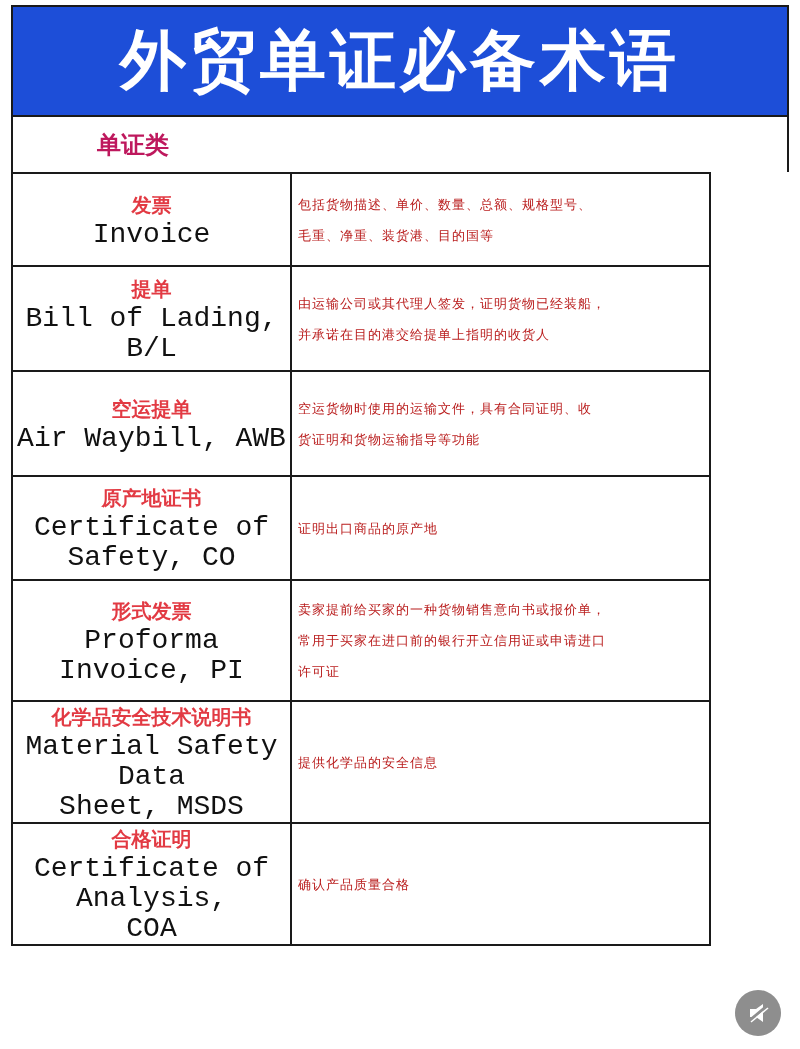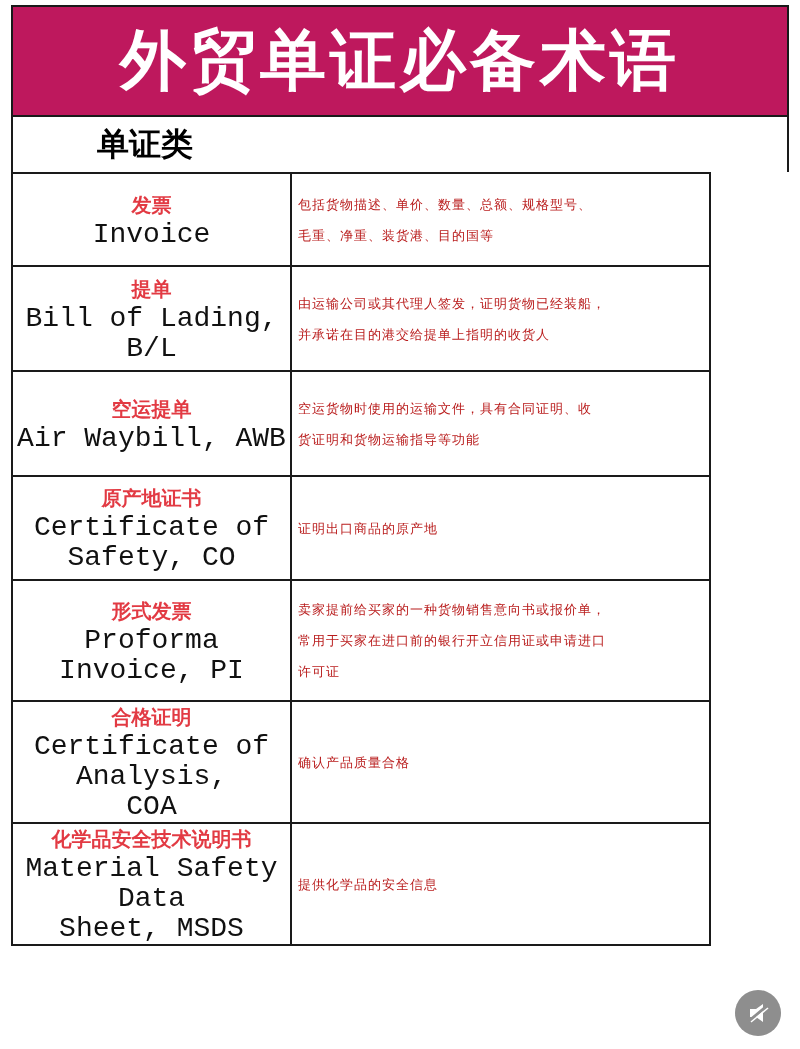--- a/index.html
+++ b/index.html
@@ -1,24 +1,24 @@
 <!DOCTYPE html>
 <html><head>
 <meta charset="utf-8">
 <style>
   html, body { margin:0; padding:0; background:#ffffff; }
   body { width:800px; height:1049px; position:relative; overflow:hidden;
          font-family:"DejaVu Sans","Liberation Sans",sans-serif; color:#111; }
   .sheet { position:absolute; left:11px; top:5px; width:778px; }
-  .title-bar { height:112px; background:#be185d; border:2px solid #1a1a1a; border-bottom:2px solid #1a1a1a;
+  .title-bar { height:112px; background:#1d4ed8; border:2px solid #1a1a1a; border-bottom:2px solid #1a1a1a;
                box-sizing:border-box; display:flex; align-items:center; justify-content:center; }
   .title-text { color:#ffffff; font-weight:bold; font-size:66px; letter-spacing:4px; line-height:1; }
   .section-row { height:55px; border-left:2px solid #1a1a1a; border-right:2px solid #1a1a1a;
                  box-sizing:border-box; display:flex; align-items:center; padding-left:84px; }
-  .section-text { font-size:32px; font-weight:bold; color:#000000; }
+  .section-text { font-size:24px; font-weight:bold; color:#be185d; }
   table.terms { border-collapse:collapse; width:700px; table-layout:fixed; }
   table.terms td { border:2px solid #1a1a1a; padding:0; vertical-align:middle; }
   td.term { width:277px; text-align:center; }
   td.desc { padding-left:6px !important; padding-right:4px !important; }
   .cn { color:#e23a43; font-weight:bold; font-size:20px; line-height:30px; display:block; }
   .en { font-family:Liberation Mono, monospace; font-size:28px; line-height:30px; color:#111; display:block; }
   .desc-text { font-size:13px; line-height:31px; color:#b91c1c; display:block; letter-spacing:1px; }
   .float-btn { position:absolute; left:735px; top:990px; width:46px; height:46px; border-radius:50%;
                background:#8e8e8e; display:flex; align-items:center; justify-content:center; }
 </style>
@@ -77,38 +77,38 @@
           <td class="term">
             <span class="cn">形式发票</span>
             <span class="en">Proforma Invoice, PI</span>
           </td>
           <td class="desc">
             <span class="desc-text">卖家提前给买家的一种货物销售意向书或报价单，</span>
             <span class="desc-text">常用于买家在进口前的银行开立信用证或申请进口</span>
             <span class="desc-text">许可证</span>
           </td>
         </tr>
+        <tr style="height: 116px;">
+          <td class="term">
+            <span class="cn">化学品安全技术说明书</span>
+            <span class="en">Material Safety Data</span>
+            <span class="en">Sheet, MSDS</span>
+          </td>
+          <td class="desc">
+            <span class="desc-text">提供化学品的安全信息</span>
+          </td>
+        </tr>
         <tr style="height: 120px;">
           <td class="term">
             <span class="cn">合格证明</span>
             <span class="en">Certificate of Analysis,</span>
             <span class="en">COA</span>
           </td>
           <td class="desc">
             <span class="desc-text">确认产品质量合格</span>
-          </td>
-        </tr>
-        <tr style="height: 116px;">
-          <td class="term">
-            <span class="cn">化学品安全技术说明书</span>
-            <span class="en">Material Safety Data</span>
-            <span class="en">Sheet, MSDS</span>
-          </td>
-          <td class="desc">
-            <span class="desc-text">提供化学品的安全信息</span>
           </td>
         </tr>
       </tbody>
   </table>
 </div>
 
 <div class="float-btn">
   <svg width="26" height="26" viewBox="0 0 26 26">
     <path d="M5 9 L11 9 L18 4 L18 22 L11 17 L5 17 Z" fill="#ffffff"></path>
     <line x1="4" y1="21" x2="22" y2="6" stroke="#8e8e8e" stroke-width="3"></line>

